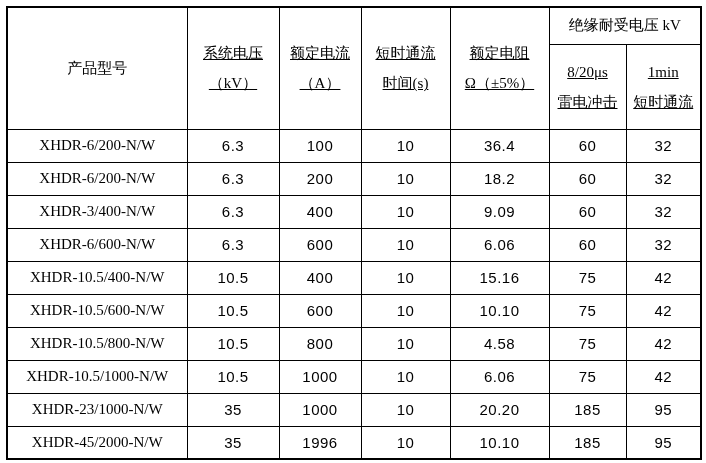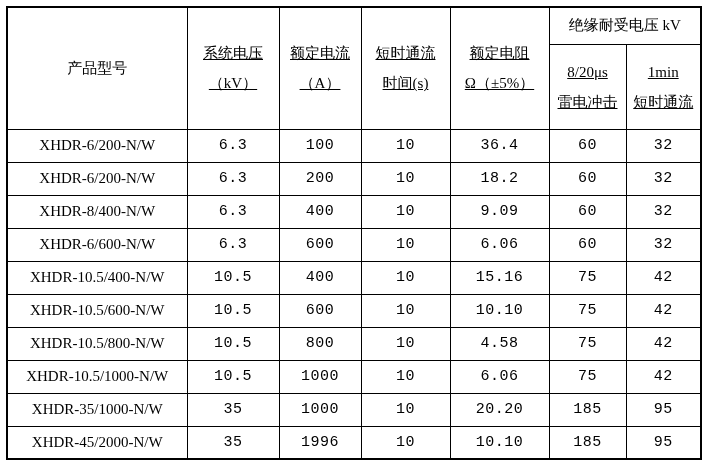--- a/index.html
+++ b/index.html
@@ -37,21 +37,21 @@
   }
   tr.hdr-row-1 { height: 37px; }
   tr.hdr-row-2 { height: 85px; }
   tr.data-row  { height: 33px; }
   .hline {
     display: block;
     line-height: 30px;
     text-decoration: underline;
   }
   .num {
-    font-family: Liberation Mono, monospace;
+    font-family: Liberation Sans, sans-serif;
     letter-spacing: 0.5px;
   }
 </style>
 </head>
 <body>
 
 <div class="page">
   <table class="spec">
     <colgroup>
       <col style="width:180px">
@@ -111,21 +111,21 @@
       <tr class="data-row">
         <td>XHDR-6/200-N/W</td>
         <td class="num">6.3</td>
         <td class="num">200</td>
         <td class="num">10</td>
         <td class="num">18.2</td>
         <td class="num">60</td>
         <td class="num">32</td>
       </tr>
       <tr class="data-row">
-        <td>XHDR-8/400-N/W</td>
+        <td>XHDR-3/400-N/W</td>
         <td class="num">6.3</td>
         <td class="num">400</td>
         <td class="num">10</td>
         <td class="num">9.09</td>
         <td class="num">60</td>
         <td class="num">32</td>
       </tr>
       <tr class="data-row">
         <td>XHDR-6/600-N/W</td>
         <td class="num">6.3</td>
@@ -165,21 +165,21 @@
       <tr class="data-row">
         <td>XHDR-10.5/1000-N/W</td>
         <td class="num">10.5</td>
         <td class="num">1000</td>
         <td class="num">10</td>
         <td class="num">6.06</td>
         <td class="num">75</td>
         <td class="num">42</td>
       </tr>
       <tr class="data-row">
-        <td>XHDR-35/1000-N/W</td>
+        <td>XHDR-23/1000-N/W</td>
         <td class="num">35</td>
         <td class="num">1000</td>
         <td class="num">10</td>
         <td class="num">20.20</td>
         <td class="num">185</td>
         <td class="num">95</td>
       </tr>
       <tr class="data-row">
         <td>XHDR-45/2000-N/W</td>
         <td class="num">35</td>

